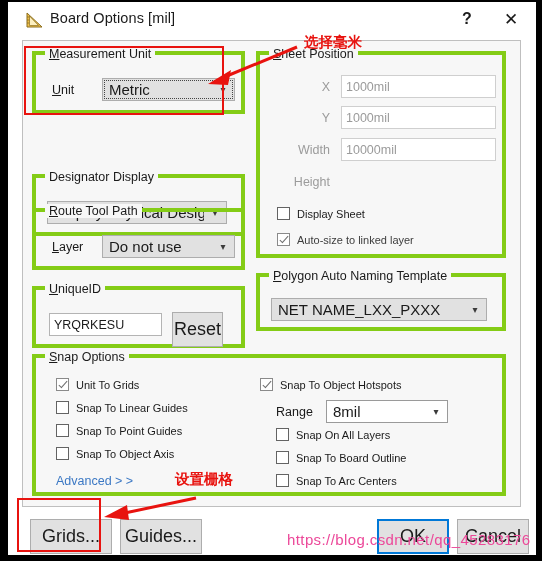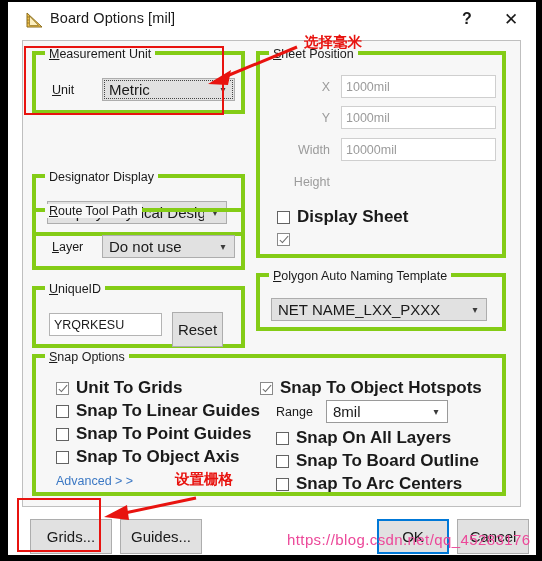--- a/index.html
+++ b/index.html
@@ -144,21 +144,21 @@
   
   .btn {
     position: absolute;
     box-sizing: border-box;
     border: 1px solid #adadad;
     background: #e1e1e1;
     height: 35px;
     display: flex;
     align-items: center;
     justify-content: center;
-    font-size: 15px;
+    font-size: 18px;
     color: #1a1a1a;
     cursor: default;
     white-space: nowrap;
   }
   .btn.default {
     border: 2px solid #0078d7;
     background: #e1e1e1;
   }
 
   
@@ -182,23 +182,22 @@
     left: 4px; top: 0px;
     width: 3px; height: 8px;
     border: solid #1a1a1a;
     border-width: 0 1.6px 1.6px 0;
     transform: rotate(42deg);
   }
   .cbbox.dimcheck { border-color: #8a8a8a; }
   .cbbox.dimcheck.checked::after { border-color: #6e6e6e; }
   .cblabel {
     margin-left: 7px;
-    font-size: 17px;
-    color: #1a1a1a;
-    font-weight: bold;
+    font-size: 11px;
+    color: #1a1a1a;
   }
   .cblabel.dim { color: #3d3d3d; }
 
   
   #advanced-link {
     position: absolute;
     font-size: 12.5px;
     color: #3b78c4;
     white-space: nowrap;
     cursor: default;
@@ -325,20 +324,21 @@
       <div class="tinput disabled" style="left:81px; top:83px; width:155px;">10000mil</div>
 
       <div class="flabel dim" style="left:10px; top:120px; width:60px; text-align:right;">Height</div>
 
       <div class="cbrow" style="left:17px; top:152px;">
         <span class="cbbox"></span>
         <span class="cblabel">Display Sheet</span>
       </div>
       <div class="cbrow" style="left:17px; top:178px;">
         <span class="cbbox dimcheck checked"></span>
+        <span class="cblabel dim">Auto-size to linked layer</span>
       </div>
     </div>
 
     <div class="group" style="left:233px; top:232px; width:250px; height:58px;">
       <div class="glabel">
         <span class="acc">P</span>olygon Auto Naming Template
       </div>
       <div class="combo" style="left:11px; top:21px; width:216px;">
         <span class="ctext">NET NAME_LXX_PXXX</span>
         <span class="arrow">▾</span>

